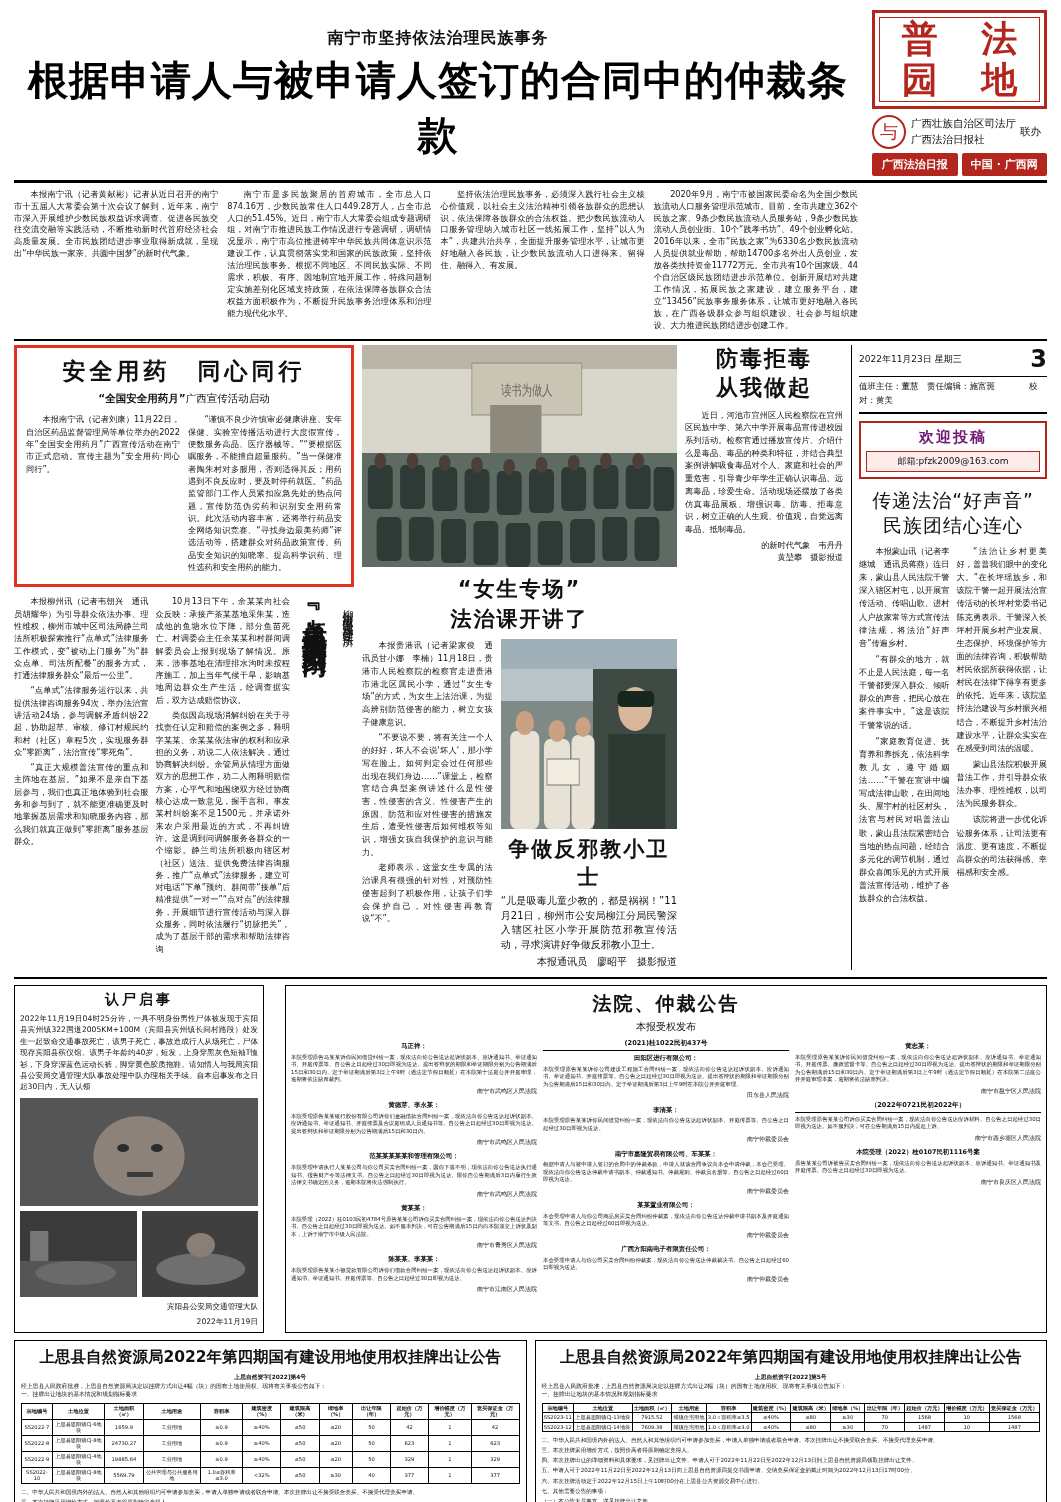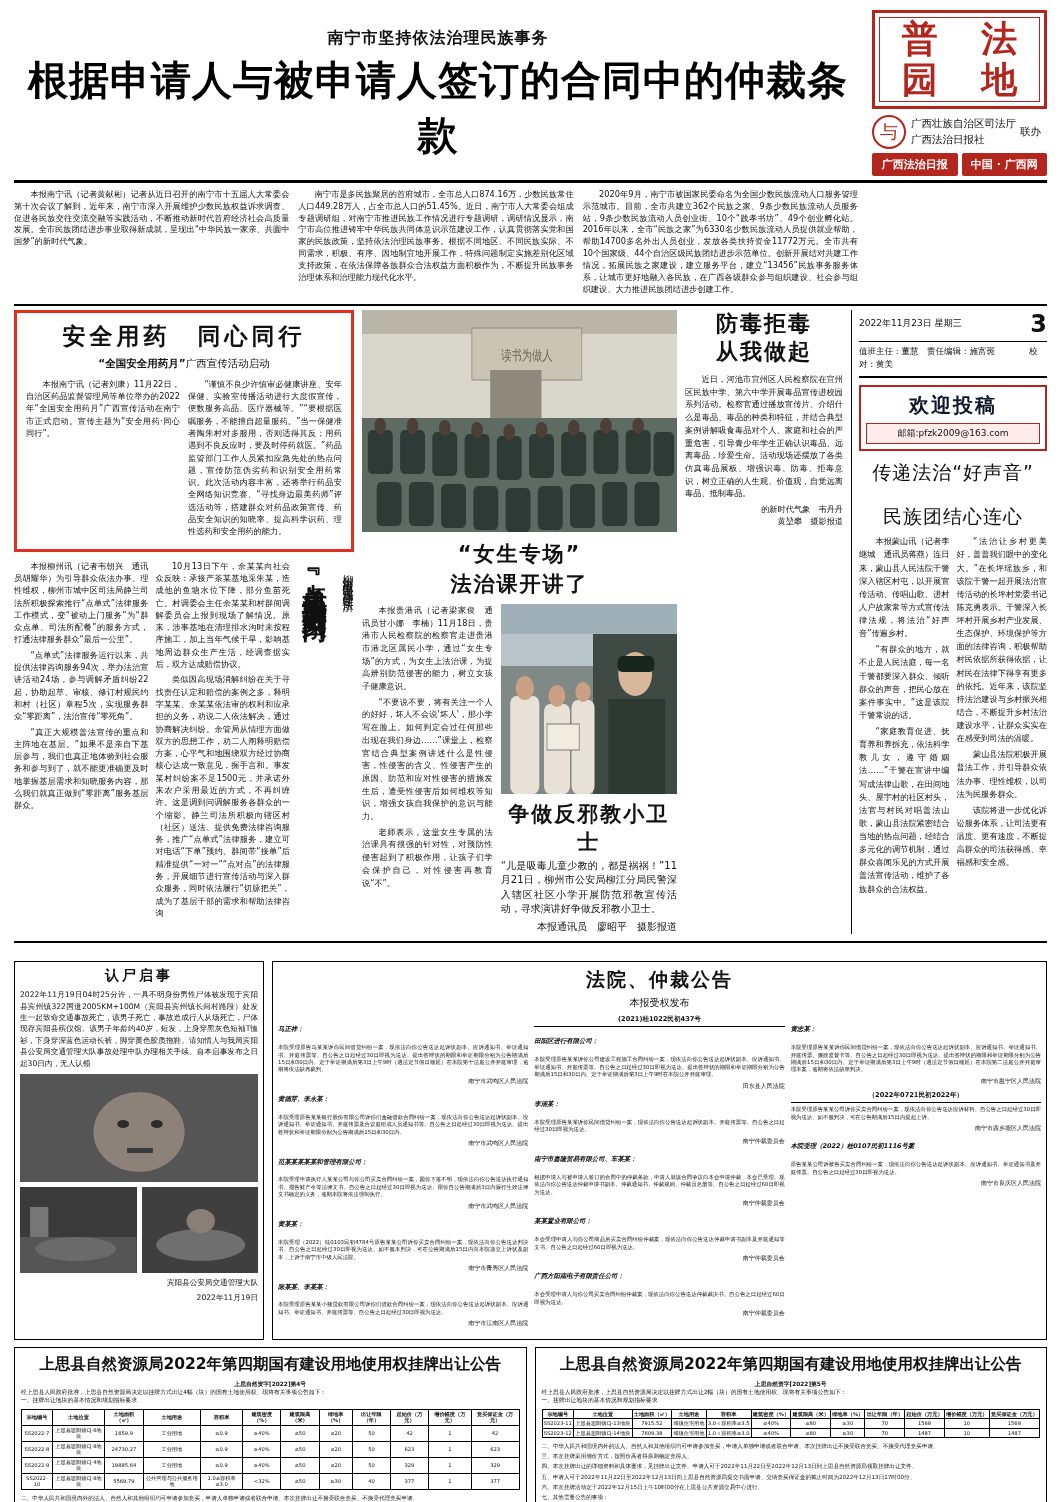--- a/index.html
+++ b/index.html
@@ -70,45 +70,45 @@
   .r-head { text-align:center; font-size:22px; font-weight:bold; letter-spacing:2px; line-height:1.3; }
   .r-body { font-size:8.2px; line-height:1.55; text-align:justify; margin-top:6px; }
   .r-body p { margin:0 0 3px 0; text-indent:2em; }
   .r-credit { font-size:8.2px; text-align:right; line-height:1.5; }
 
   
   .rail-date { display:flex; justify-content:space-between; align-items:center; font-size:9px; border-bottom:1px solid #000; padding-bottom:3px; }
   .rail-date .pg { font-size:24px; font-weight:bold; }
   .rail-meta { font-size:8.5px; margin-top:3px; line-height:1.6; border-bottom:2px solid #000; padding-bottom:4px; }
   .invite { border:2px solid #b3261e; margin-top:7px; padding:5px; text-align:center; }
-  .invite .t { color:#0f172a; font-size:20px; font-weight:bold; letter-spacing:2px; }
+  .invite .t { color:#701a75; font-size:15px; font-weight:bold; letter-spacing:2px; }
   .invite .mail { margin-top:4px; border:1px solid #b3261e; background:#fdecea; font-size:9px; padding:3px; }
   .rail-h { text-align:center; font-size:19px; font-weight:normal; letter-spacing:1px; line-height:1.35; margin-top:9px; }
   .rail-body { font-size:8.2px; line-height:1.6; text-align:justify; margin-top:6px; column-count:2; column-gap:7px; }
   .rail-body p { margin:0 0 3px 0; text-indent:2em; }
 
   
-  .notices { display:flex; gap:8px; margin-top:7px; border-top:2px solid #000; padding-top:18px; }
+  .notices { display:flex; gap:21px; margin-top:7px; border-top:2px solid #000; padding-top:6px; }
   .nbox { border:1px solid #000; padding:5px; }
   .n-left { width:250px; flex:none; }
   .n-left h3 { margin:0 0 4px; text-align:center; font-size:14px; font-weight:bold; letter-spacing:3px; }
   .n-left .txt { font-size:7.6px; line-height:1.5; text-align:justify; }
   .n-photos { margin-top:5px; }
   .n-photos .big { height:108px; background:#4a4a4a; }
   .n-photos .row { display:flex; gap:5px; margin-top:5px; }
   .n-photos .row div { flex:1; height:86px; background:#3d3d3d; }
   .n-sign { font-size:7.6px; text-align:right; margin-top:4px; line-height:1.5; }
 
   .n-mid { flex:1; }
   .n-mid .title { text-align:center; font-size:19px; font-weight:bold; letter-spacing:2px; }
   .n-mid .title2 { text-align:center; font-size:10px; margin:3px 0 5px; }
   .tinycols { display:flex; gap:6px; font-size:5.4px; line-height:1.38; text-align:justify; }
   .tinycols .tc { flex:1; }
   .tinycols .tc p { margin:0 0 3px; }
-  .tinycols .tc .ch { font-weight:bold; font-size:6.4px; margin:10px 0;font-style:italic; }
+  .tinycols .tc .ch { text-align:center; font-weight:bold; font-size:6.4px; margin:3px 0; }
   .tinycols .tc .sg { text-align:right; font-size:6px; margin:2px 0 6px; }
   .tinycols .tc .hd { text-align:center; font-size:6.6px; font-weight:bold; border-bottom:1px solid #000; padding-bottom:2px; margin-bottom:3px; }
 
   
   .landads { display:flex; gap:8px; margin-top:7px; }
   .landad { flex:1; border:1px solid #000; padding:6px; }
   .landad h3 { margin:0 0 5px; text-align:center; font-size:15.5px; font-weight:bold; letter-spacing:0px; }
   .landad .lead { font-size:5.8px; line-height:1.45; text-align:justify; }
   table.lt { width:100%; border-collapse:collapse; font-size:5.2px; margin:4px 0; }
   table.lt th, table.lt td { border:1px solid #000; padding:1px; text-align:center; line-height:1.25; }
@@ -148,20 +148,23 @@
       </div>
     </div>
   </div>
 
   <div class="topcols">
     <div class="col">
         <p>本报南宁讯（记者黄献彬）记者从近日召开的南宁市十五届人大常委会第十次会议了解到，近年来，南宁市深入开展维护少数民族权益诉求调查、促进各民族交往交流交融等实践活动，不断推动新时代首府经济社会高质量发展。全市民族团结进步事业取得新成就，呈现出“中华民族一家亲、共圆中国梦”的新时代气象。</p>
       </div>
     <div class="col">
         <p>南宁市是多民族聚居的首府城市，全市总人口874.16万，少数民族常住人口449.28万人，占全市总人口的51.45%。近日，南宁市人大常委会组成专题调研组，对南宁市推进民族工作情况进行专题调研，调研情况显示，南宁市高位推进铸牢中华民族共同体意识示范建设工作，认真贯彻落实党和国家的民族政策，坚持依法治理民族事务。根据不同地区、不同民族实际、不同需求，积极、有序、因地制宜地开展工作，特殊问题制定实施差别化区域支持政策，在依法保障各族群众合法权益方面积极作为，不断提升民族事务治理体系和治理能力现代化水平。</p>
+      </div>
+    <div class="col">
+        <p>坚持依法治理民族事务，必须深入践行社会主义核心价值观，以社会主义法治精神引领各族群众的思想认识，依法保障各族群众的合法权益。把少数民族流动人口服务管理纳入城市社区一线拓展工作，坚持“以人为本”，共建共治共享，全面提升服务管理水平，让城市更好地融入各民族，让少数民族流动人口进得来、留得住、融得入、有发展。</p>
       </div>
     <div class="col">
         <p>2020年9月，南宁市被国家民委命名为全国少数民族流动人口服务管理示范城市。目前，全市共建立362个民族之家、9条少数民族流动人员服务站，9条少数民族流动人员创业街、10个“践孝书坊”、49个创业孵化站。2016年以来，全市“民族之家”为6330名少数民族流动人员提供就业帮助，帮助14700多名外出人员创业，发放各类扶持资金11772万元。全市共有10个国家级、44个自治区级民族团结进步示范单位。创新开展结对共建工作情况，拓展民族之家建设，建立服务平台，建立“13456”民族事务服务体系，让城市更好地融入各民族，在广西各级群众参与组织建设、社会参与组织建设、大力推进民族团结进步创建工作。</p>
       </div>
     <div class="sidebar-col"></div>
   </div>
 
   <div class="rule-black"></div>
 
   <div class="mainarea">
@@ -295,21 +298,21 @@
       <div class="rail-date">
         <span>2022年11月23日 星期三</span>
         <span class="pg">3</span>
       </div>
       <div class="rail-meta">值班主任：董慧　责任编辑：施富斑　　　　校对：黄美</div>
       <div class="invite">
         <div class="t">欢迎投稿</div>
         <div class="mail">邮箱:pfzk2009@163.com</div>
       </div>
       <div class="rail-h">传递法治“好声音”</div>
-      <div class="rail-h" style="margin-top:18px">民族团结心连心</div>
+      <div class="rail-h" style="margin-top:0">民族团结心连心</div>
       <div class="rail-body">
         <p>本报蒙山讯（记者李继城　通讯员蒋燕）连日来，蒙山县人民法院干警深入辖区村屯，以开展宣传活动、传唱山歌、进村人户故家常等方式宣传法律法规，将法治“好声音”传遍乡村。</p>
         <p>“有群众的地方，就不止是人民法庭，每一名干警都要深入群众、倾听群众的声音，把民心放在案件事实中。”这是该院干警常说的话。</p>
         <p>“家庭教育促进、抚育养和养拆充，依法科学教儿女，遵守婚姻法……”干警在宣讲中编写成法律山歌，在田间地头、屋宇村的社区村头，法官与村民对唱普法山歌，蒙山县法院紧密结合当地的热点问题，经结合多元化的调节机制，通过群众喜闻乐见的方式开展普法宣传活动，维护了各族群众的合法权益。</p>
         <p>“法治让乡村更美好，普普我们眼中的变化大。”在长坪瑶族乡，和该院干警一起开展法治宣传活动的长坪村党委书记陈克勇表示。干警深入长坪村开展乡村产业发展、生态保护、环境保护等方面的法律咨询，积极帮助村民依据所获得依据，让村民在法律下得享有更多的依托。近年来，该院坚持法治建设与乡村振兴相结合，不断提升乡村法治建设水平，让群众实实在在感受到司法的温暖。</p>
         <p>蒙山县法院积极开展普法工作，并引导群众依法办事、理性维权，以司法为民服务群众。</p>
         <p>该院将进一步优化诉讼服务体系，让司法更有温度、更有速度，不断提高群众的司法获得感、幸福感和安全感。</p>
       </div>
     </div>
   </div>

